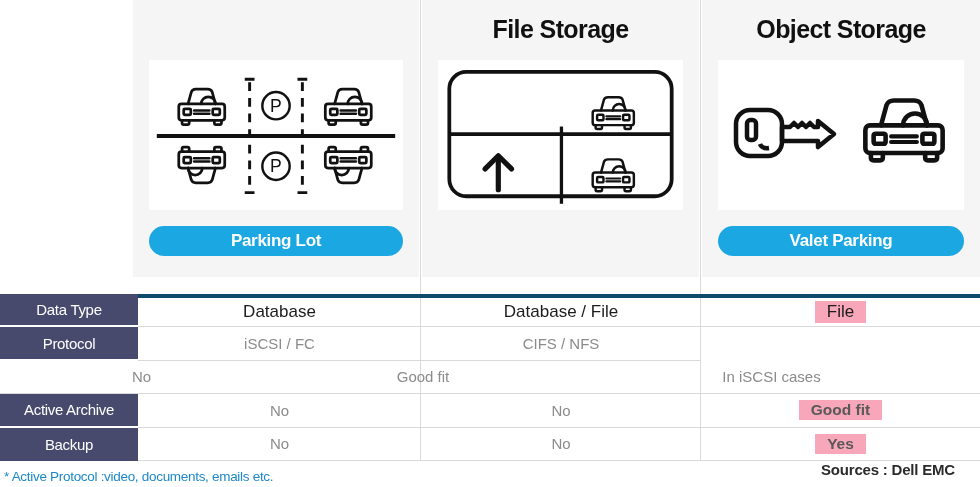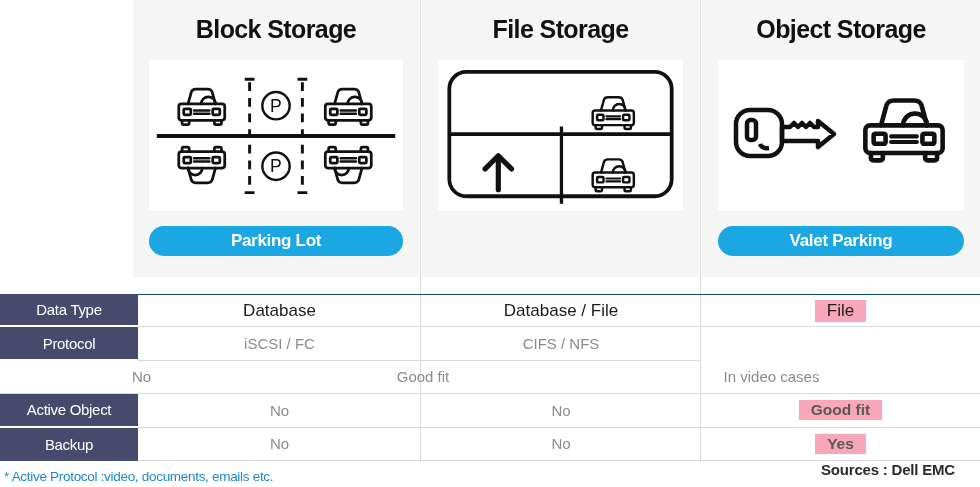--- a/index.html
+++ b/index.html
@@ -23,21 +23,21 @@
         display:flex;align-items:center;justify-content:center;letter-spacing:-0.3px;}
   
   .table{position:absolute;left:0;top:294px;width:980px;}
   .row{display:flex;height:33.4px;}
   .rowlabel{width:138px;background:#474a6d;color:#fff;font-weight:normal;font-size:15px;
             display:flex;align-items:center;justify-content:center;box-sizing:border-box;
             border-bottom:2px solid #fff;letter-spacing:-0.3px;}
   .row:last-child .rowlabel{border-bottom:none;}
   .cell{display:flex;align-items:center;justify-content:center;box-sizing:border-box;
         border-bottom:1px solid #d9d9d9;}
-  .row.first .cell{border-top:1px solid #0c4a6e;}
+  .row.first .cell{border-top:4px solid #0c4a6e;}
   .cell.c1{width:283px;} .cell.c2{width:280px;} .cell.c3{flex:1;}
   .t-dark{color:#1c1c1c;font-size:17px;}
   .t-muted{color:#8b8b8b;font-size:15px;}
   .t-bold{color:#595959;font-weight:bold;font-size:15.5px;}
   .hl{background:#f8a6b9;padding:1px 12px;}
   .suffix{font-size:12px;margin-left:5px;}
   .footnote{position:absolute;left:4px;top:469px;color:#1d88c8;font-size:13.5px;letter-spacing:-0.3px;}
   .sources{position:absolute;right:25px;top:461px;color:#2b2b2b;font-size:15px;font-weight:600;letter-spacing:-0.2px;}
 </style>
 </head>
@@ -56,21 +56,20 @@
           <rect x="70" y="43" width="13" height="11" rx="2"></rect>
           <path d="M36 46 h28 M36 52 h28" stroke-width="4.5"></path>
           <path d="M14 64 v5 q0 3 3 3 h7 q3 0 3 -3 v-5"></path>
           <path d="M73 64 v5 q0 3 3 3 h7 q3 0 3 -3 v-5"></path>
         </g>
       </symbol>
     </defs>
   </svg>
 
   <div class="panel p1">
-    <div class="col-title">Block Storage</div>
     <div class="iconbox">
       <svg viewBox="0 0 260 150">
         <use href="#car" xlink:href="#car" x="26" y="24" width="56" height="44"></use>
         <use href="#car" xlink:href="#car" x="176" y="24" width="56" height="44"></use>
         <use href="#car" xlink:href="#car" x="26" y="84" width="56" height="44" transform="rotate(180 54 106)"></use>
         <use href="#car" xlink:href="#car" x="176" y="84" width="56" height="44" transform="rotate(180 204 106)"></use>
         <g stroke="#111" stroke-width="3" fill="none">
           <path d="M103 21 v110" stroke-dasharray="9 7"></path>
           <path d="M157 21 v110" stroke-dasharray="9 7"></path>
           <path d="M98 18 h10 M152 18 h10 M98 134 h10 M152 134 h10"></path>
@@ -153,26 +152,26 @@
     </div>
 
     <div class="row">
       <div class="cell c1 t-muted">
           <span>No</span>
         </div>
       <div class="cell c2 t-muted">
           <span>Good fit</span>
         </div>
       <div class="cell c3 t-muted">
-          <span>In video cases</span>
+          <span>In iSCSI cases</span>
         </div>
     </div>
 
     <div class="row">
-      <div class="rowlabel">Active Object</div>
+      <div class="rowlabel">Active Archive</div>
       <div class="cell c1 t-muted">
           <span>No</span>
         </div>
       <div class="cell c2 t-muted">
           <span>No</span>
         </div>
       <div class="cell c3 t-bold">
           <span class="hl">Good fit</span>
         </div>
     </div>

